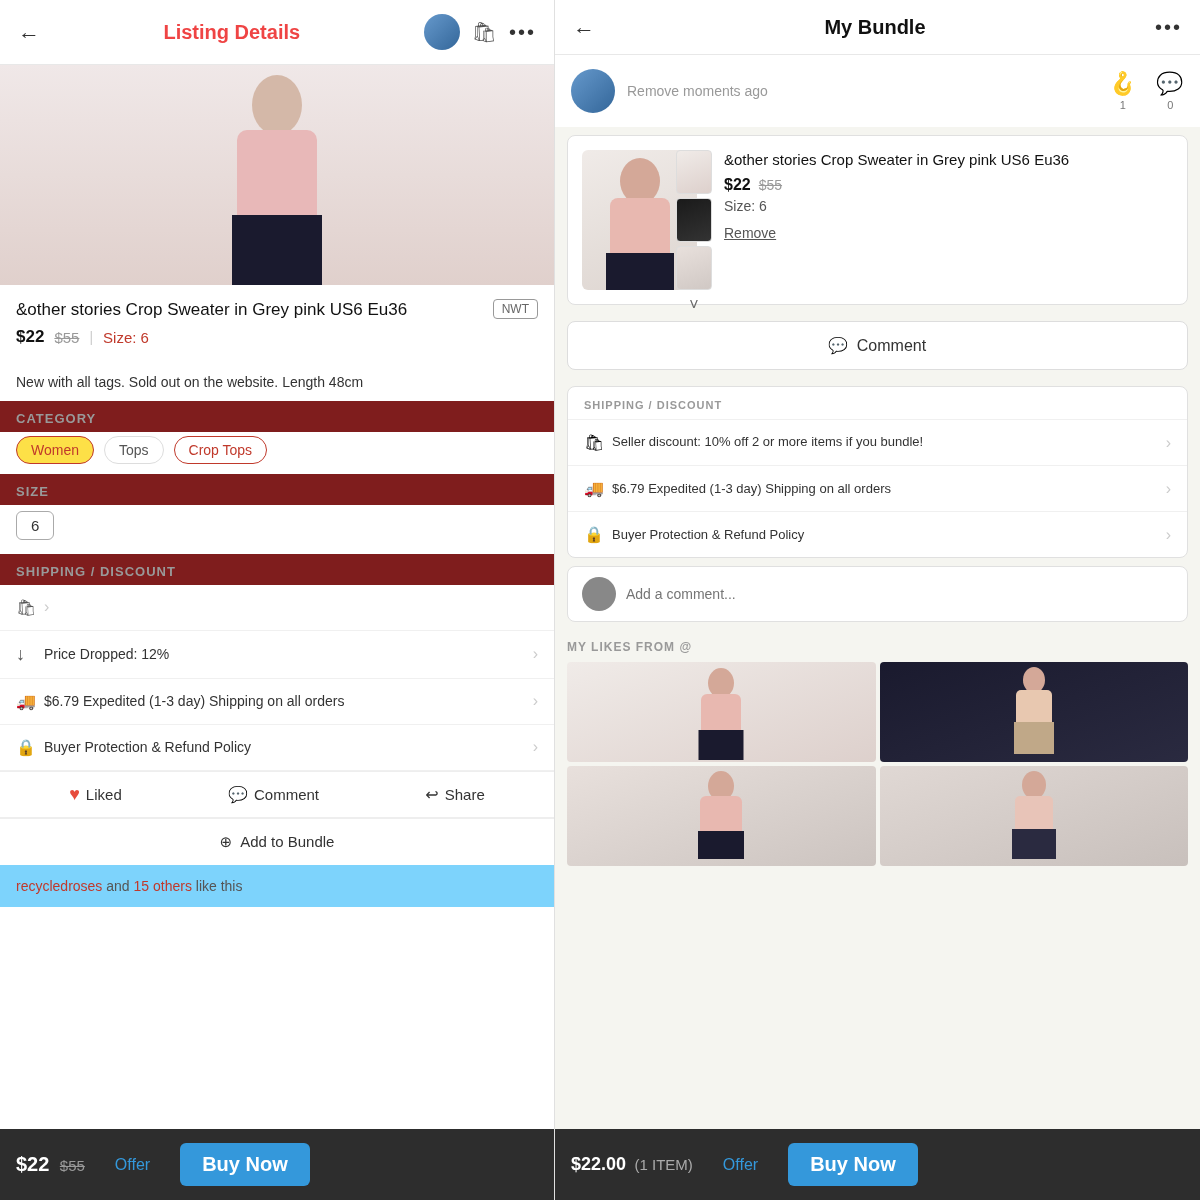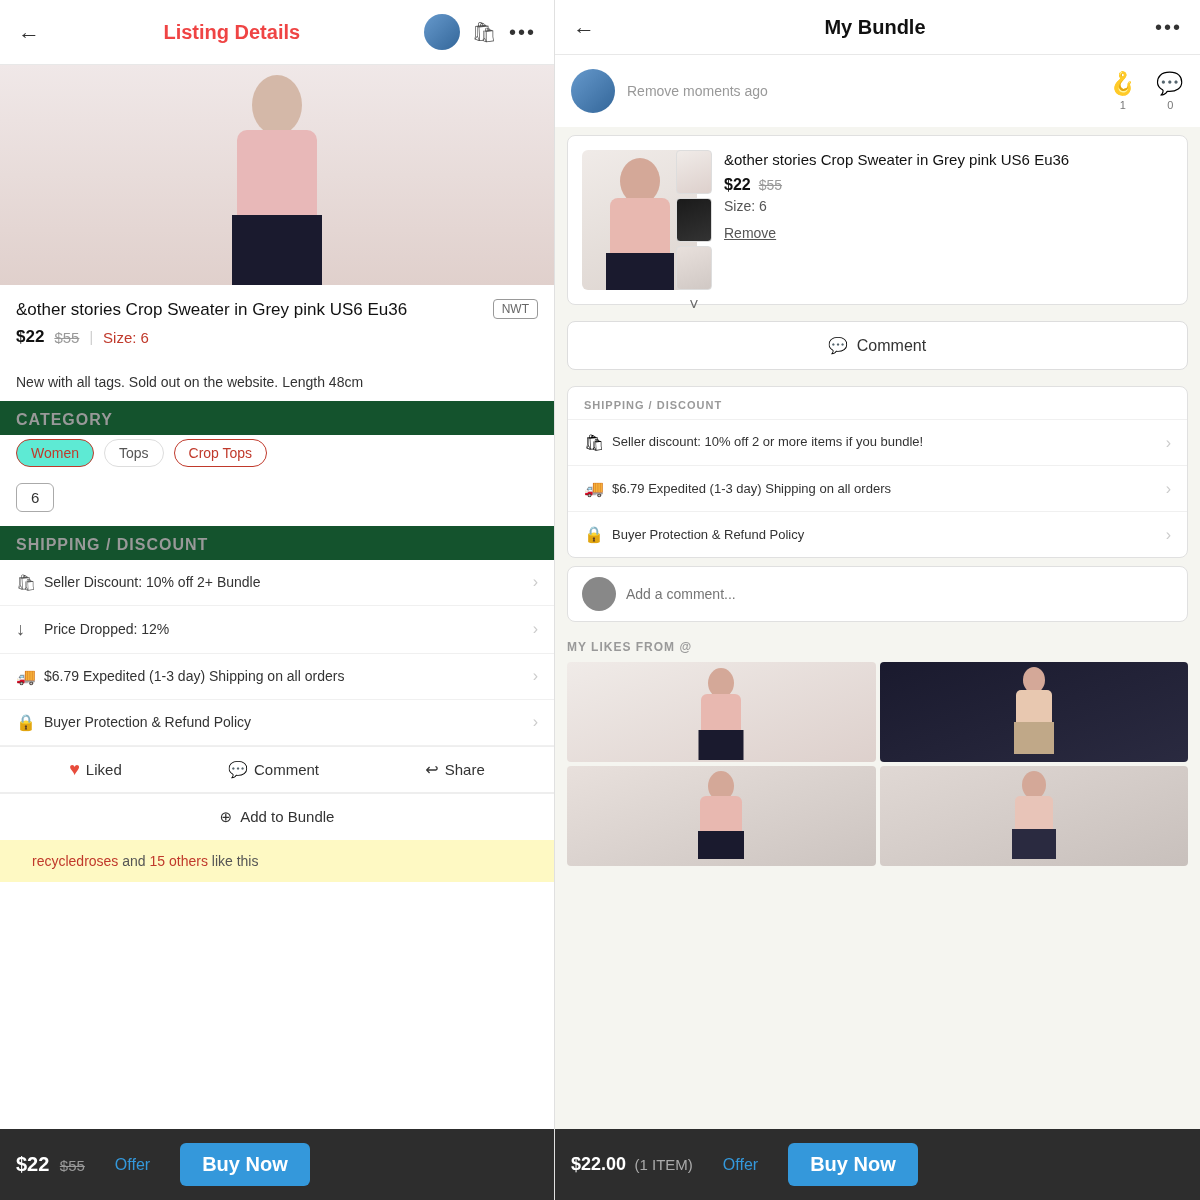--- a/index.html
+++ b/index.html
@@ -107,42 +107,42 @@
     }
     .product-desc {
       font-size: 14px;
       color: #333;
       line-height: 1.4;
       padding: 8px 16px;
       background: #fff;
     }
 
     .section-label {
-      font-size: 16px;
+      font-size: 13px;
       font-weight: 700;
       color: #999;
       letter-spacing: 1px;
       padding: 10px 16px 6px;
-      background: #14532d;
+      background: #7f1d1d;
     }
 
     .category-tags {
       display: flex;
       gap: 10px;
       padding: 4px 16px 10px;
       background: #fff;
     }
     .tag {
       padding: 5px 14px;
       border-radius: 20px;
       font-size: 14px;
       cursor: pointer;
     }
     .tag-women {
-      background: #5eead4;
+      background: #fde047;
       border: 1.5px solid #c0392b;
       color: #c0392b;
     }
     .tag-tops {
       background: #fff;
       border: 1.5px solid #ddd;
       color: #555;
     }
     .tag-croptops {
       background: #fff;
@@ -218,22 +218,22 @@
       gap: 8px;
       padding: 14px;
       background: #fff;
       border-top: 1px solid #eee;
       cursor: pointer;
       font-size: 15px;
       color: #333;
     }
 
     .likes-section {
-      background: #fef9c3;
-      padding: 12px 32px;
+      background: #7dd3fc;
+      padding: 12px 16px;
     }
     .likes-text {
       font-size: 14px;
       color: #555;
     }
     .likes-text a { color: #c0392b; text-decoration: none; }
 
     .bottom-bar {
       margin-top: auto;
       display: flex;
@@ -624,30 +624,30 @@
 
   <div class="product-desc">New with all tags. Sold out on the website. Length 48cm</div>
 
   <div class="section-label">CATEGORY</div>
   <div class="category-tags">
     <span class="tag tag-women">Women</span>
     <span class="tag tag-tops">Tops</span>
     <span class="tag tag-croptops">Crop Tops</span>
   </div>
 
+  <div class="section-label">SIZE</div>
   <div class="size-box-wrapper">
     <span class="size-box">6</span>
   </div>
 
   <div class="shipping-section">
     <div class="section-label">SHIPPING / DISCOUNT</div>
 
     <div class="shipping-item">
       <span class="shipping-item-icon">🛍</span>
-      <span class="shipping-item-text">Seller Discount: 10% off 2+ Bundle</span>
       <span class="chevron-right">›</span>
     </div>
 
     <div class="shipping-item">
       <span class="shipping-item-icon" style="font-size:18px;">↓</span>
       <span class="shipping-item-text">Price Dropped: 12%</span>
       <span class="chevron-right">›</span>
     </div>
 
     <div class="shipping-item">

